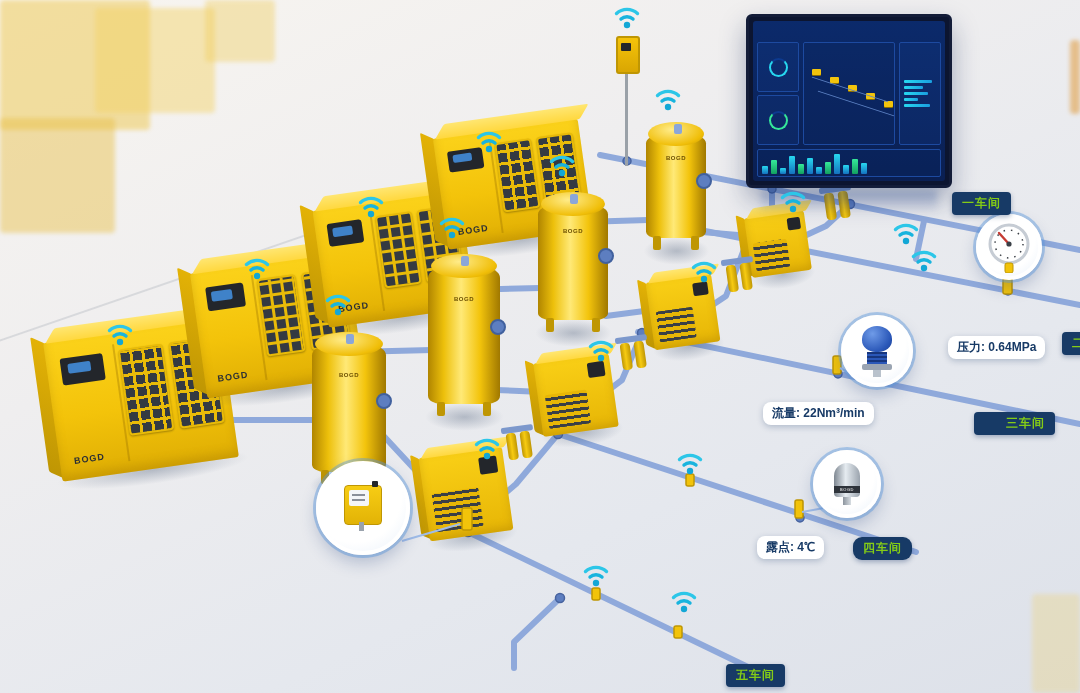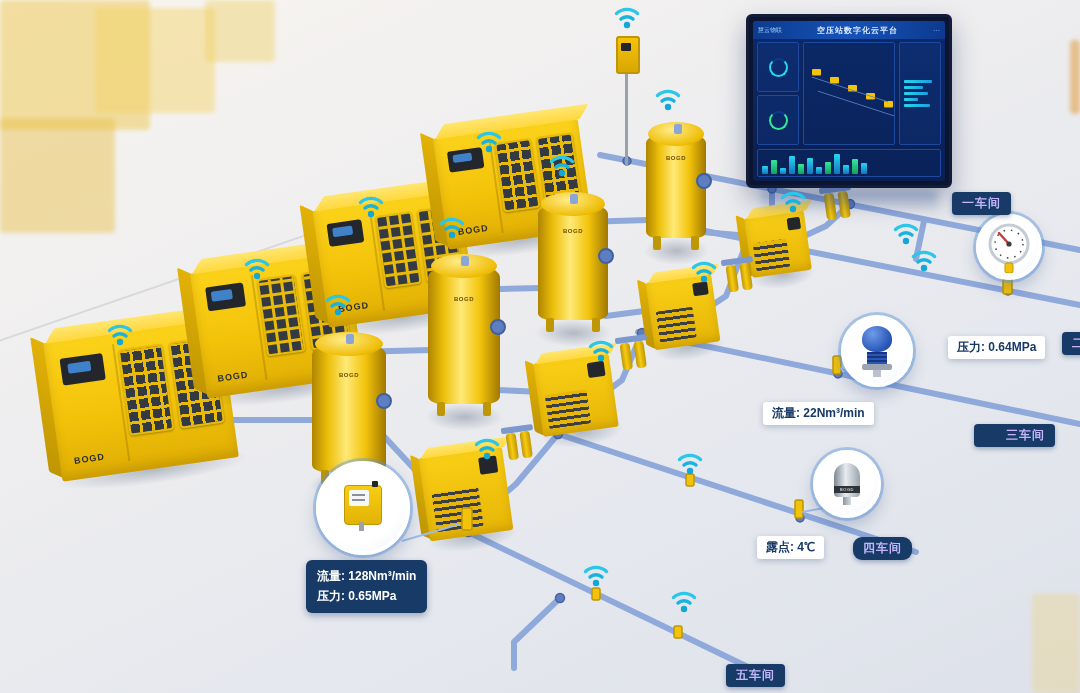--- a/index.html
+++ b/index.html
@@ -122,25 +122,25 @@
   .fm-neck{width:20px;height:12px;background:repeating-linear-gradient(0deg,#2a57b8 0 2px,#17367e 2px 4px);}
   .fm-flange{width:30px;height:6px;background:#9aa4b2;border-radius:2px;}
   .fm-stem{width:8px;height:7px;background:#b9c2cc;}
   .dp-dev{display:flex;flex-direction:column;align-items:center;}
   .dp-cap{width:26px;height:34px;border-radius:13px 13px 4px 4px;position:relative;
     background:linear-gradient(90deg,#7e8791,#e6ecf1 45%,#9aa3ad);}
   .dp-band{position:absolute;left:0;bottom:4px;width:100%;height:7px;background:#2e333a;color:#fff;
     font-size:4px;text-align:center;line-height:7px;letter-spacing:.5px;}
   .dp-tip{width:8px;height:8px;background:linear-gradient(90deg,#8d959e,#d7dde2);}
 
-  .tag{position:absolute;z-index:7;background:#173a66;color:#c4b5fd;font-size:12px;font-weight:bold;
+  .tag{position:absolute;z-index:7;background:#173a66;color:#84cc16;font-size:12px;font-weight:bold;
     padding:3px 10px;border-radius:4px;letter-spacing:1px;white-space:nowrap;
     box-shadow:0 2px 5px rgba(20,50,100,.35);}
   .vlabel{position:absolute;z-index:7;background:#ffffff;color:#173a66;font-size:12px;font-weight:bold;
-    padding:3px 9px;border-radius:3px;white-space:nowrap;box-shadow:0 2px 6px rgba(20,50,100,.25);}
+    padding:3px 9px;border-radius:8px;white-space:nowrap;box-shadow:0 2px 6px rgba(20,50,100,.25);}
   .biglabel{position:absolute;z-index:7;background:#173a66;color:#fff;font-size:12px;font-weight:bold;
     padding:6px 11px;border-radius:6px;line-height:1.7;white-space:nowrap;
     box-shadow:0 3px 7px rgba(20,50,100,.35);}
 </style>
 </head>
 <body>
 
 <div class="scene">
 
   <div class="bgbox" style="left:0;top:0;width:150px;height:130px;background:#eec84f;opacity:.5;"></div>
@@ -348,25 +348,20 @@
     <div class="f-can" style="left:15px;"></div>
   </div>
   <div class="filterpair" style="left:824px;top:186px;">
     <div class="f-bar"></div>
     <div class="f-can" style="left:1px;"></div>
     <div class="f-can" style="left:15px;"></div>
   </div>
 
   <div class="monitor">
     <div class="scr">
-      <div class="scr-head">
-        <span class="scr-logo">慧云物联</span>
-        <span class="scr-title">空压站数字化云平台</span>
-        <span class="scr-dots">···</span>
-      </div>
       <div class="scr-body">
         <div class="scr-col">
           <div class="kpi">
               <div class="kpi-ring"></div>
             </div>
           <div class="kpi">
               <div class="kpi-ring alt"></div>
             </div>
         </div>
         <div class="scr-center">
@@ -491,24 +486,20 @@
 
   <div class="vlabel" style="left:948px;top:336px;">
     <span>压力: 0.64MPa</span>
   </div>
   <div class="vlabel" style="left:763px;top:402px;">
     <span>流量: 22Nm³/min</span>
   </div>
   <div class="vlabel" style="left:757px;top:536px;">
     <span>露点: 4℃</span>
   </div>
-  <div class="biglabel" style="left:306px;top:560px;">
-    <div>流量: 128Nm³/min</div>
-    <div>压力: 0.65MPa</div>
-  </div>
 
   <div class="tag" style="left:952px;top:192px;"><span>一车间</span></div>
   <div class="tag" style="left:1062px;top:332px;"><span>二车间</span></div>
-  <div class="tag" style="left:974px;top:424px;padding-left:32px;"><span>三车间</span></div>
+  <div class="tag" style="left:974px;top:412px;padding-left:32px;"><span>三车间</span></div>
   <div class="tag" style="left:853px;top:537px;border-radius:9px;"><span>四车间</span></div>
   <div class="tag" style="left:726px;top:664px;text-align:right;"><span>五车间</span></div>
 
 </div>
 
 </body></html>

